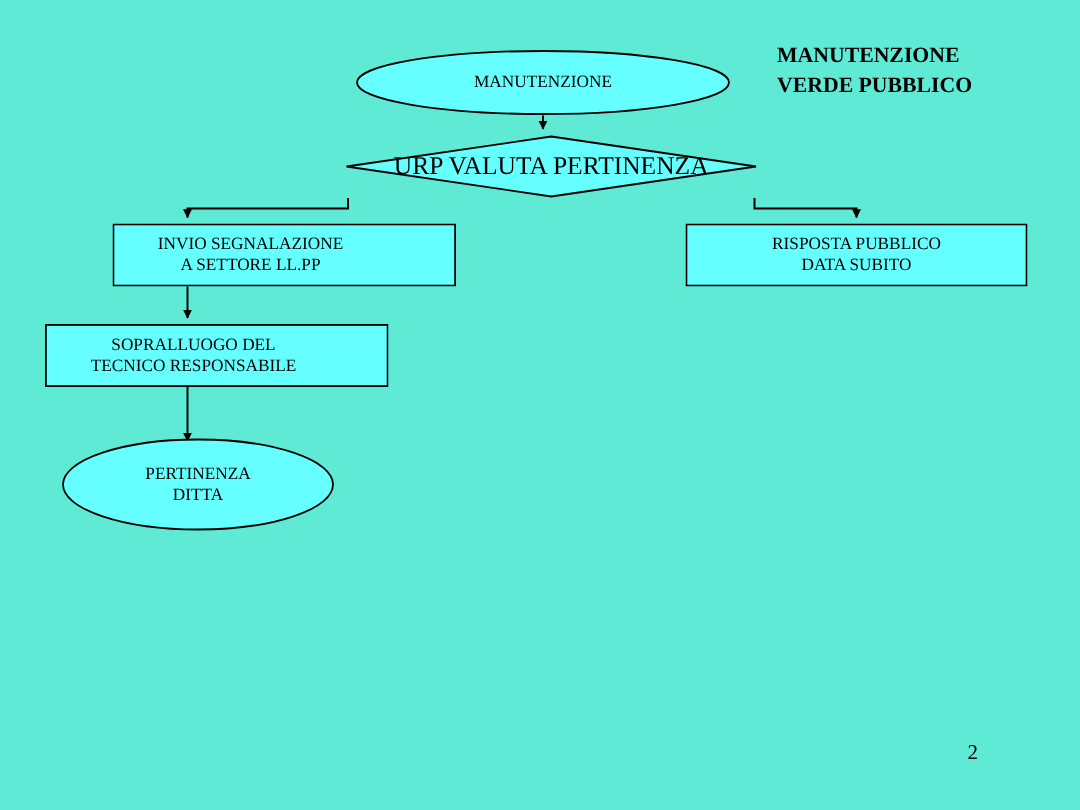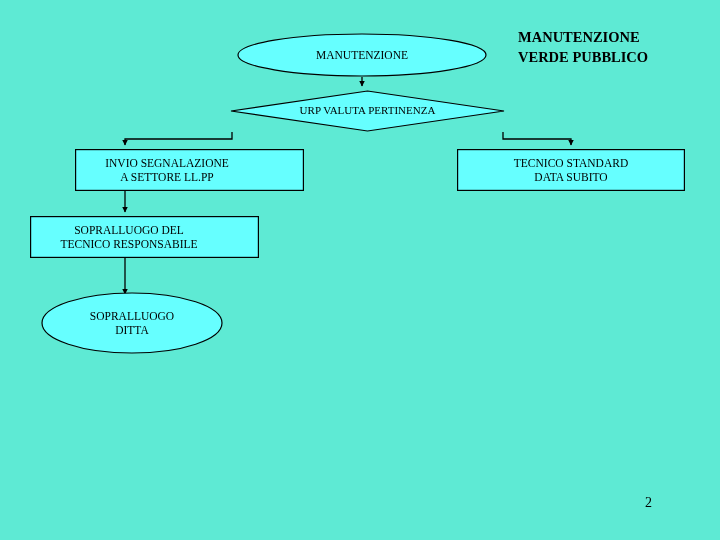--- a/index.html
+++ b/index.html
@@ -103,50 +103,50 @@
     <svg width="250" height="44" viewBox="0 0 250 44">
       <ellipse cx="125" cy="22" rx="124" ry="21" fill="#66ffff" stroke="#000000" stroke-width="1.2"></ellipse>
     </svg>
     <div class="node-text">MANUTENZIONE</div>
   </div>
 
   <div class="shape" style="left:230px; top:90px; width:275px; height:42px;">
     <svg width="275" height="42" viewBox="0 0 275 42">
       <polygon points="137.5,1 274,21 137.5,41 1,21" fill="#66ffff" stroke="#000000" stroke-width="1.2"></polygon>
     </svg>
-    <div class="node-text" style="font-size:11px;">URP VALUTA PERTINENZA</div>
+    <div class="node-text" style="font-size:17px;">URP VALUTA PERTINENZA</div>
   </div>
 
   <div class="shape" style="left:30px; top:149px; width:229px; height:42px;padding-left:45px;">
     <svg width="229" height="42" viewBox="0 0 229 42">
       <rect x="0.6" y="0.6" width="227.8" height="40.8" fill="#66ffff" stroke="#000000" stroke-width="1.2"></rect>
     </svg>
     <div class="node-text">INVIO SEGNALAZIONE
 A SETTORE LL.PP</div>
   </div>
 
   <div class="shape" style="left:457px; top:149px; width:228px; height:42px;">
     <svg width="228" height="42" viewBox="0 0 228 42">
       <rect x="0.6" y="0.6" width="226.8" height="40.8" fill="#66ffff" stroke="#000000" stroke-width="1.2"></rect>
     </svg>
-    <div class="node-text">TECNICO STANDARD
+    <div class="node-text">RISPOSTA PUBBLICO
 DATA SUBITO</div>
   </div>
 
   <div class="shape" style="left:30px; top:216px; width:198px; height:42px;">
     <svg width="229" height="42" viewBox="0 0 229 42">
       <rect x="0.6" y="0.6" width="227.8" height="40.8" fill="#66ffff" stroke="#000000" stroke-width="1.2"></rect>
     </svg>
     <div class="node-text">SOPRALLUOGO DEL
 TECNICO RESPONSABILE</div>
   </div>
 
   <div class="shape" style="left:41px; top:292px; width:182px; height:62px;">
     <svg width="182" height="62" viewBox="0 0 182 62">
       <ellipse cx="91" cy="31" rx="90" ry="30" fill="#66ffff" stroke="#000000" stroke-width="1.2"></ellipse>
     </svg>
-    <div class="node-text">SOPRALLUOGO
+    <div class="node-text">PERTINENZA
 DITTA</div>
   </div>
 
   <div class="page-number" style="left:645px; top:495px;">2</div>
 
 </div>
 
 </body></html>

